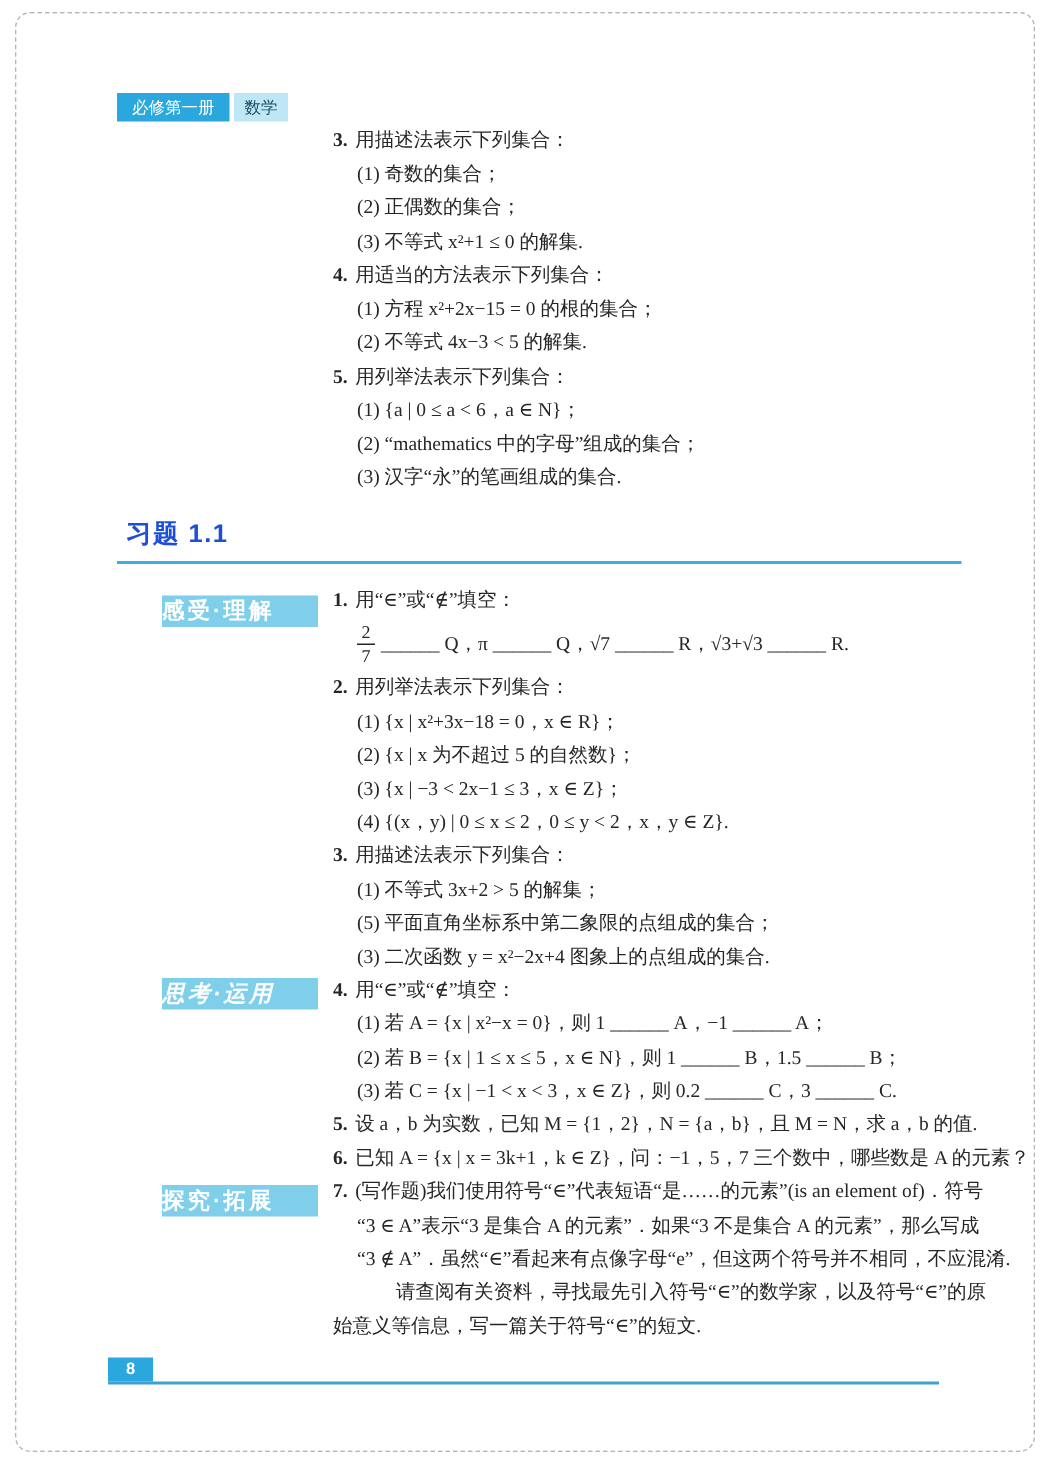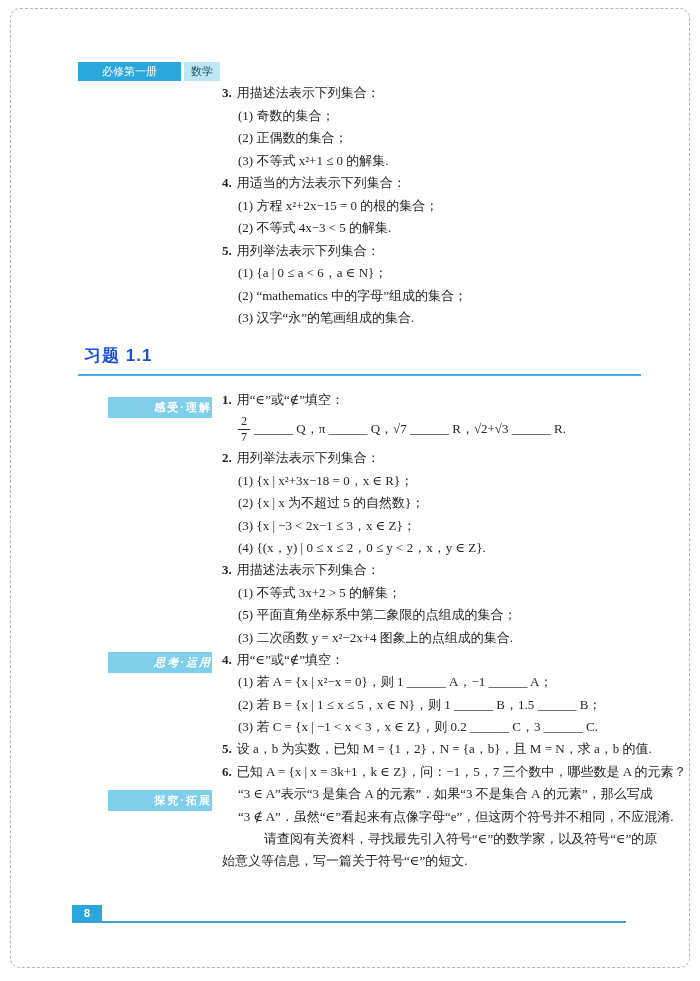--- a/index.html
+++ b/index.html
@@ -3,35 +3,35 @@
 <meta charset="utf-8">
 <style>
   * { margin:0; padding:0; box-sizing:border-box; }
   html,body { width:700px; height:981px; background:#fff; }
   body { font-family:"Liberation Serif","DejaVu Serif",serif; color:#262626; position:relative; }
   .page { position:absolute; inset:0; background:#fff; }
   .frame { position:absolute; left:10px; top:8px; right:10px; bottom:13px;
            border:1px dashed #b5b5b5; border-radius:10px; }
   .hdr { position:absolute; left:78px; top:62px; display:flex; gap:3px;
          font-family:"Liberation Sans","DejaVu Sans",sans-serif; }
-  .b1 { background:#2aa7dc; color:#fff; font-size:11px; padding:2px 24px; display:inline-block; }
+  .b1 { background:#2aa7dc; color:#fff; font-size:11px; padding:2px 10px; display:inline-block; }
   .b2 { background:#bfe6f5; color:#1b4f66; font-size:11px; padding:2px 7px; display:inline-block;text-align:center; }
   .blk { position:absolute; font-size:13px; line-height:22.5px; white-space:nowrap; }
   .top { left:222px; top:82px; width:462px; }
   .hw  { left:222px; top:389px; width:462px; line-height:22.4px; }
   .ln { height:22.4px; }
   .top .ln { height:22.5px; }
   .it { padding-left:16px; }
   .it2 { padding-left:42px; }
   .num { font-weight:bold; margin-right:5px; }
   .sec-title { position:absolute; left:84px; top:344px; font-size:17px; font-weight:bold;
                color:#1d4ed8; font-family:"Liberation Sans","DejaVu Sans",sans-serif; letter-spacing:1px; }
   .rule { position:absolute; left:78px; top:374px; width:563px; height:2px; background:#3fb0de; }
   .gbadge { position:absolute; left:108px; width:104px; height:21px; background:#7fcfeb;
-            color:#fff; font-weight:bold; font-size:11px; text-align:right; line-height:21px;
+            color:#fff; font-weight:bold; font-size:15px; text-align:left; line-height:21px;
             letter-spacing:2px; font-family:"Liberation Sans","DejaVu Sans",sans-serif; }
   .g1 { top:397px; } .g2 { top:652px;font-style:italic; } .g3 { top:790px; }
   .frac-line { display:flex; align-items:center; height:36px; padding-left:16px; }
   .frac { display:inline-flex; flex-direction:column; align-items:center;
           font-size:12px; line-height:1.25; margin-right:4px; }
   .frac-num { border-bottom:1px solid #262626; padding:0 3px; }
   .frac-den { padding:0 3px; }
   .pgnum { position:absolute; left:72px; top:905px; width:30px; height:16px; background:#2aa7dc;
            color:#fff; font-size:11px; font-weight:bold; text-align:center; line-height:16px;
            font-family:"Liberation Sans","DejaVu Sans",sans-serif; }
@@ -69,37 +69,38 @@
   <div class="gbadge g2">思考·运用</div>
   <div class="gbadge g3">探究·拓展</div>
 
   <div class="blk hw">
     <div class="ln"><span class="num">1.</span><span>用“∈”或“∉”填空：</span></div>
     <div class="frac-line">
       <span class="frac">
           <span class="frac-num">2</span>
           <span class="frac-den">7</span>
         </span>
-      <span>______ Q，π ______ Q，√7 ______ R，√2+√3 ______ R.</span>
+      <span>______ Q，π ______ Q，√7 ______ R，√3+√3 ______ R.</span>
     </div>
     <div class="ln"><span class="num">2.</span><span>用列举法表示下列集合：</span></div>
     <div class="ln it">(1) {x | x²+3x−18 = 0，x ∈ R}；</div>
     <div class="ln it">(2) {x | x 为不超过 5 的自然数}；</div>
     <div class="ln it">(3) {x | −3 &lt; 2x−1 ≤ 3，x ∈ Z}；</div>
     <div class="ln it">(4) {(x，y) | 0 ≤ x ≤ 2，0 ≤ y &lt; 2，x，y ∈ Z}.</div>
     <div class="ln"><span class="num">3.</span><span>用描述法表示下列集合：</span></div>
     <div class="ln it">(1) 不等式 3x+2 &gt; 5 的解集；</div>
     <div class="ln it">(5) 平面直角坐标系中第二象限的点组成的集合；</div>
     <div class="ln it">(3) 二次函数 y = x²−2x+4 图象上的点组成的集合.</div>
     <div class="ln"><span class="num">4.</span><span>用“∈”或“∉”填空：</span></div>
     <div class="ln it">(1) 若 A = {x | x²−x = 0}，则 1 ______ A，−1 ______ A；</div>
     <div class="ln it">(2) 若 B = {x | 1 ≤ x ≤ 5，x ∈ N}，则 1 ______ B，1.5 ______ B；</div>
     <div class="ln it">(3) 若 C = {x | −1 &lt; x &lt; 3，x ∈ Z}，则 0.2 ______ C，3 ______ C.</div>
     <div class="ln"><span class="num">5.</span><span>设 a，b 为实数，已知 M = {1，2}，N = {a，b}，且 M = N，求 a，b 的值.</span></div>
     <div class="ln"><span class="num">6.</span><span>已知 A = {x | x = 3k+1，k ∈ Z}，问：−1，5，7 三个数中，哪些数是 A 的元素？</span></div>
+    <div class="ln"><span class="num">7.</span><span>(写作题)我们使用符号“∈”代表短语“是……的元素”(is an element of)．符号</span></div>
     <div class="ln it">“3 ∈ A”表示“3 是集合 A 的元素”．如果“3 不是集合 A 的元素”，那么写成</div>
     <div class="ln it">“3 ∉ A”．虽然“∈”看起来有点像字母“e”，但这两个符号并不相同，不应混淆.</div>
     <div class="ln it2">请查阅有关资料，寻找最先引入符号“∈”的数学家，以及符号“∈”的原</div>
     <div class="ln">始意义等信息，写一篇关于符号“∈”的短文.</div>
   </div>
 
   <div class="pgnum">8</div>
   <div class="footline"></div>
 </div>
 

